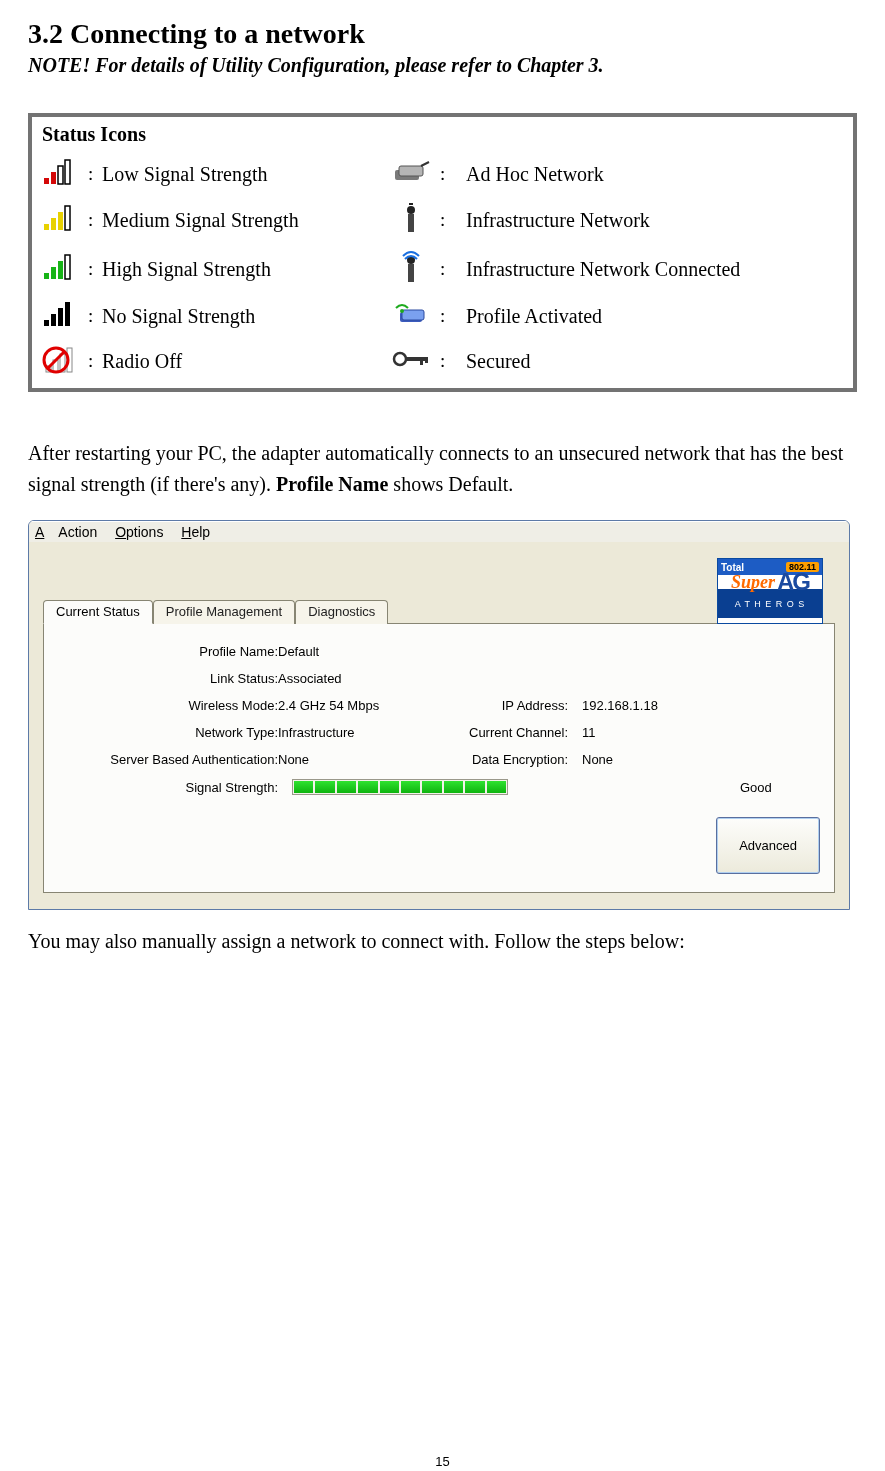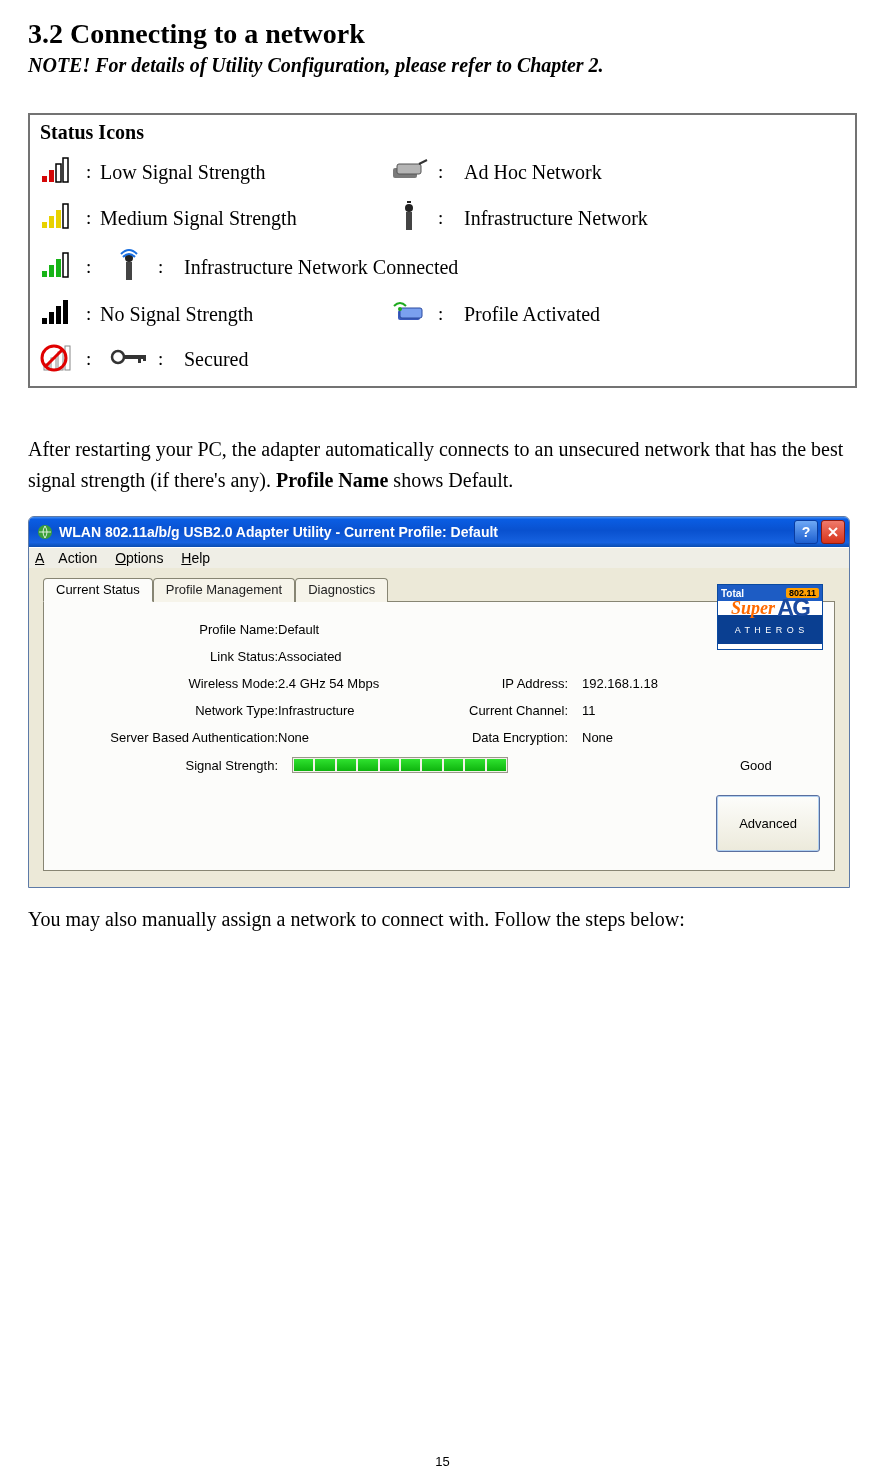--- a/index.html
+++ b/index.html
@@ -1,19 +1,19 @@
 <!DOCTYPE html>
 <html><head>
 <meta charset="utf-8">
 <style>
   body { margin:0; font-family:"Times New Roman", serif; color:#000; background:#fff; }
   .page { width:885px; margin:0 auto; padding:0 28px 40px 28px; box-sizing:border-box; position:relative; min-height:1471px; }
   h2.section-title { font-size:28px; font-weight:bold; margin:18px 0 4px 0; }
   .note { font-style:italic; font-weight:bold; font-size:20px; margin:0 0 36px 0; }
-  .status-box { border:2px solid #737373; padding:6px 10px 10px 10px; }
+  .status-box { border:4px solid #737373; padding:6px 10px 10px 10px; }
   .status-title { font-weight:bold; font-size:20px; }
   .status-row { display:flex; align-items:center; margin-top:12px; }
   .status-row .cell-icon-l { width:46px; display:flex; align-items:center; justify-content:flex-start; }
   .status-row .colon { width:14px; font-size:19px; }
   .status-row .lbl-l { width:280px; font-size:20px; }
   .status-row .cell-icon-r { width:58px; display:flex; align-items:center; justify-content:center; }
   .status-row .colon-r { width:14px; font-size:19px; }
   .status-row .lbl-r { flex:1; font-size:20px; padding-left:12px; }
   .paragraph { font-size:20px; line-height:1.55; margin-top:46px; }
   .paragraph b { font-weight:bold; }
@@ -21,21 +21,21 @@
   .titlebar { height:30px; background:linear-gradient(to bottom,#3f8cf3 0%,#0a5de3 8%,#0951cf 45%,#1662e0 85%,#0a4db0 100%); display:flex; align-items:center; padding:0 4px 0 8px; color:#fff; font-weight:bold; font-size:14px; }
   .titlebar .globe-icon { width:16px; height:16px; margin-right:6px; }
   .title-btns { margin-left:auto; display:flex; gap:3px; }
   .title-btn { width:22px; height:22px; border-radius:3px; display:flex; align-items:center; justify-content:center; }
   .title-btn.help { background:linear-gradient(#6ea8f5,#1d5fd0); border:1px solid #0a3ca0; color:#fff; font-weight:bold; }
   .title-btn.close { background:linear-gradient(#f07a6b,#d6331a); border:1px solid #8f1a0f; color:#fff; font-weight:bold; }
   .menubar { background:#efeee6; padding:2px 6px; border-top:1px solid #fff; font-size:14px; color:#000; }
   .menubar span { margin-right:14px; }
   .menubar span u { text-decoration:underline; }
   .client { position:relative; padding:10px 14px 16px 14px; }
-  .tabs { display:flex; gap:0; margin-bottom:-1px; }
+  .tabs { display:flex; gap:0; margin-bottom:-1px;margin-top:48px; }
   .tab { border:1px solid #878573; border-bottom:none; border-top-left-radius:4px; border-top-right-radius:4px; padding:3px 12px 4px 12px; background:#ece9d8; font-size:13px; }
   .tab.active { background:#fcfcfa; position:relative; z-index:2; border-bottom:1px solid #fcfcfa; }
   .tab.inactive { background:#f6f4ea; color:#222; }
   .panel { border:1px solid #878573; background:#fcfcfa; padding:14px 14px 18px 14px; }
   .row { display:flex; align-items:center; padding:6px 0; }
   .row .klabel { width:220px; text-align:right; color:#000; }
   .row .kval { width:170px; color:#000; }
   .row .klabel2 { width:120px; text-align:right; padding-right:14px; }
   .row .kval2 { flex:1; }
   .sig-row .klabel { width:220px; text-align:right; padding-right:14px; }
@@ -52,21 +52,21 @@
   .adv-btn { border:1px solid #5a6f9e; background:linear-gradient(#fdfdfb,#eceadb); border-radius:3px; padding:20px 22px; font-size:13px; font-family:Tahoma,Arial,sans-serif; box-shadow:0 0 0 1px #afcff0 inset; }
   .post-para { font-size:20px; margin-top:20px; }
   .pagenum { position:absolute; bottom:20px; left:0; right:0; text-align:center; font-size:13px; font-family:Arial,sans-serif;margin-top:12px; }
   
 </style>
 </head>
 <body>
 
 <div class="page">
   <h2 class="section-title">3.2 Connecting to a network</h2>
-  <p class="note">NOTE!    For details of Utility Configuration, please refer to Chapter 2.</p>
+  <p class="note">NOTE!    For details of Utility Configuration, please refer to Chapter 3.</p>
 
   <div class="status-box">
     <div class="status-title">Status Icons</div>
 
     <div class="status-row">
       <div class="cell-icon-l">
         <span>
           <svg width="34" height="28">
               <rect x="2" y="20" width="5" height="6" fill="#d40808"></rect>
               <rect x="9" y="14" width="5" height="12" fill="#d40808"></rect>
@@ -121,20 +121,21 @@
         <span>
           <svg width="34" height="28">
               <rect x="2" y="20" width="5" height="6" fill="#17b417"></rect>
               <rect x="9" y="14" width="5" height="12" fill="#17b417"></rect>
               <rect x="16" y="8" width="5" height="18" fill="#17b417"></rect>
               <rect x="23" y="2" width="5" height="24" fill="none" stroke="#000" stroke-width="1.5"></rect>
             </svg>
         </span>
       </div>
       <div class="colon">:</div>
+      <div class="lbl-l">High Signal Strength</div>
       <div class="cell-icon-r">
         <span>
           <svg width="28" height="34">
               <rect x="11" y="14" width="6" height="18" fill="#444"></rect>
               <circle cx="14" cy="10" r="4" fill="#222"></circle>
               <path d="M6 6 Q14 -2 22 6" stroke="#1a6fe0" stroke-width="2" fill="none"></path>
               <path d="M8 9 Q14 3 20 9" stroke="#1a6fe0" stroke-width="2" fill="none"></path>
             </svg>
         </span>
       </div>
@@ -176,57 +177,41 @@
               <rect x="4" y="22" width="5" height="6" fill="none" stroke="#888"></rect>
               <rect x="11" y="16" width="5" height="12" fill="none" stroke="#888"></rect>
               <rect x="18" y="10" width="5" height="18" fill="none" stroke="#888"></rect>
               <rect x="25" y="4" width="5" height="24" fill="none" stroke="#888"></rect>
               <circle cx="14" cy="16" r="12" stroke="#e00000" stroke-width="3" fill="none"></circle>
               <line x1="6" y1="24" x2="22" y2="8" stroke="#e00000" stroke-width="3"></line>
             </svg>
         </span>
       </div>
       <div class="colon">:</div>
+      <div class="lbl-l">Radio Off</div>
       <div class="cell-icon-r">
         <span>
           <svg width="38" height="18">
               <circle cx="8" cy="9" r="6" fill="none" stroke="#333" stroke-width="2.5"></circle>
               <rect x="13" y="7" width="22" height="4" fill="#333"></rect>
               <rect x="28" y="7" width="3" height="8" fill="#333"></rect>
               <rect x="33" y="7" width="3" height="6" fill="#333"></rect>
             </svg>
         </span>
       </div>
       <div class="colon-r">:</div>
       <div class="lbl-r">Secured</div>
     </div>
   </div>
 
   <p class="paragraph">
     <span>After restarting your PC, the adapter automatically connects to an unsecured network that has the best signal strength (if there's any). </span><b>Profile Name</b><span> shows Default.</span>
   </p>
 
   <div class="screenshot">
-    <div class="titlebar">
-      <span class="globe-icon">
-        <svg width="16" height="16">
-            <circle cx="8" cy="8" r="7" fill="#3a9f3a"></circle>
-            <path d="M2 8 H14 M8 2 Q12 8 8 14 Q4 8 8 2" stroke="#fff" stroke-width="0.8" fill="none"></path>
-          </svg>
-      </span>
-      <span>WLAN 802.11a/b/g USB2.0 Adapter Utility - Current Profile: Default</span>
-      <div class="title-btns">
-        <div class="title-btn help">?</div>
-        <div class="title-btn close">
-          <svg width="10" height="10">
-              <path d="M1 1 L9 9 M9 1 L1 9" stroke="#fff" stroke-width="2"></path>
-            </svg>
-        </div>
-      </div>
-    </div>
     <div class="menubar">
       <span><u>A</u><span></span>Action</span>
       <span><u>O</u>ptions</span>
       <span><u>H</u>elp</span>
     </div>
     <div class="client">
       <div class="logo">
         <div class="topbar">
             <span>Total</span>
             <span class="badge">802.11</span>

